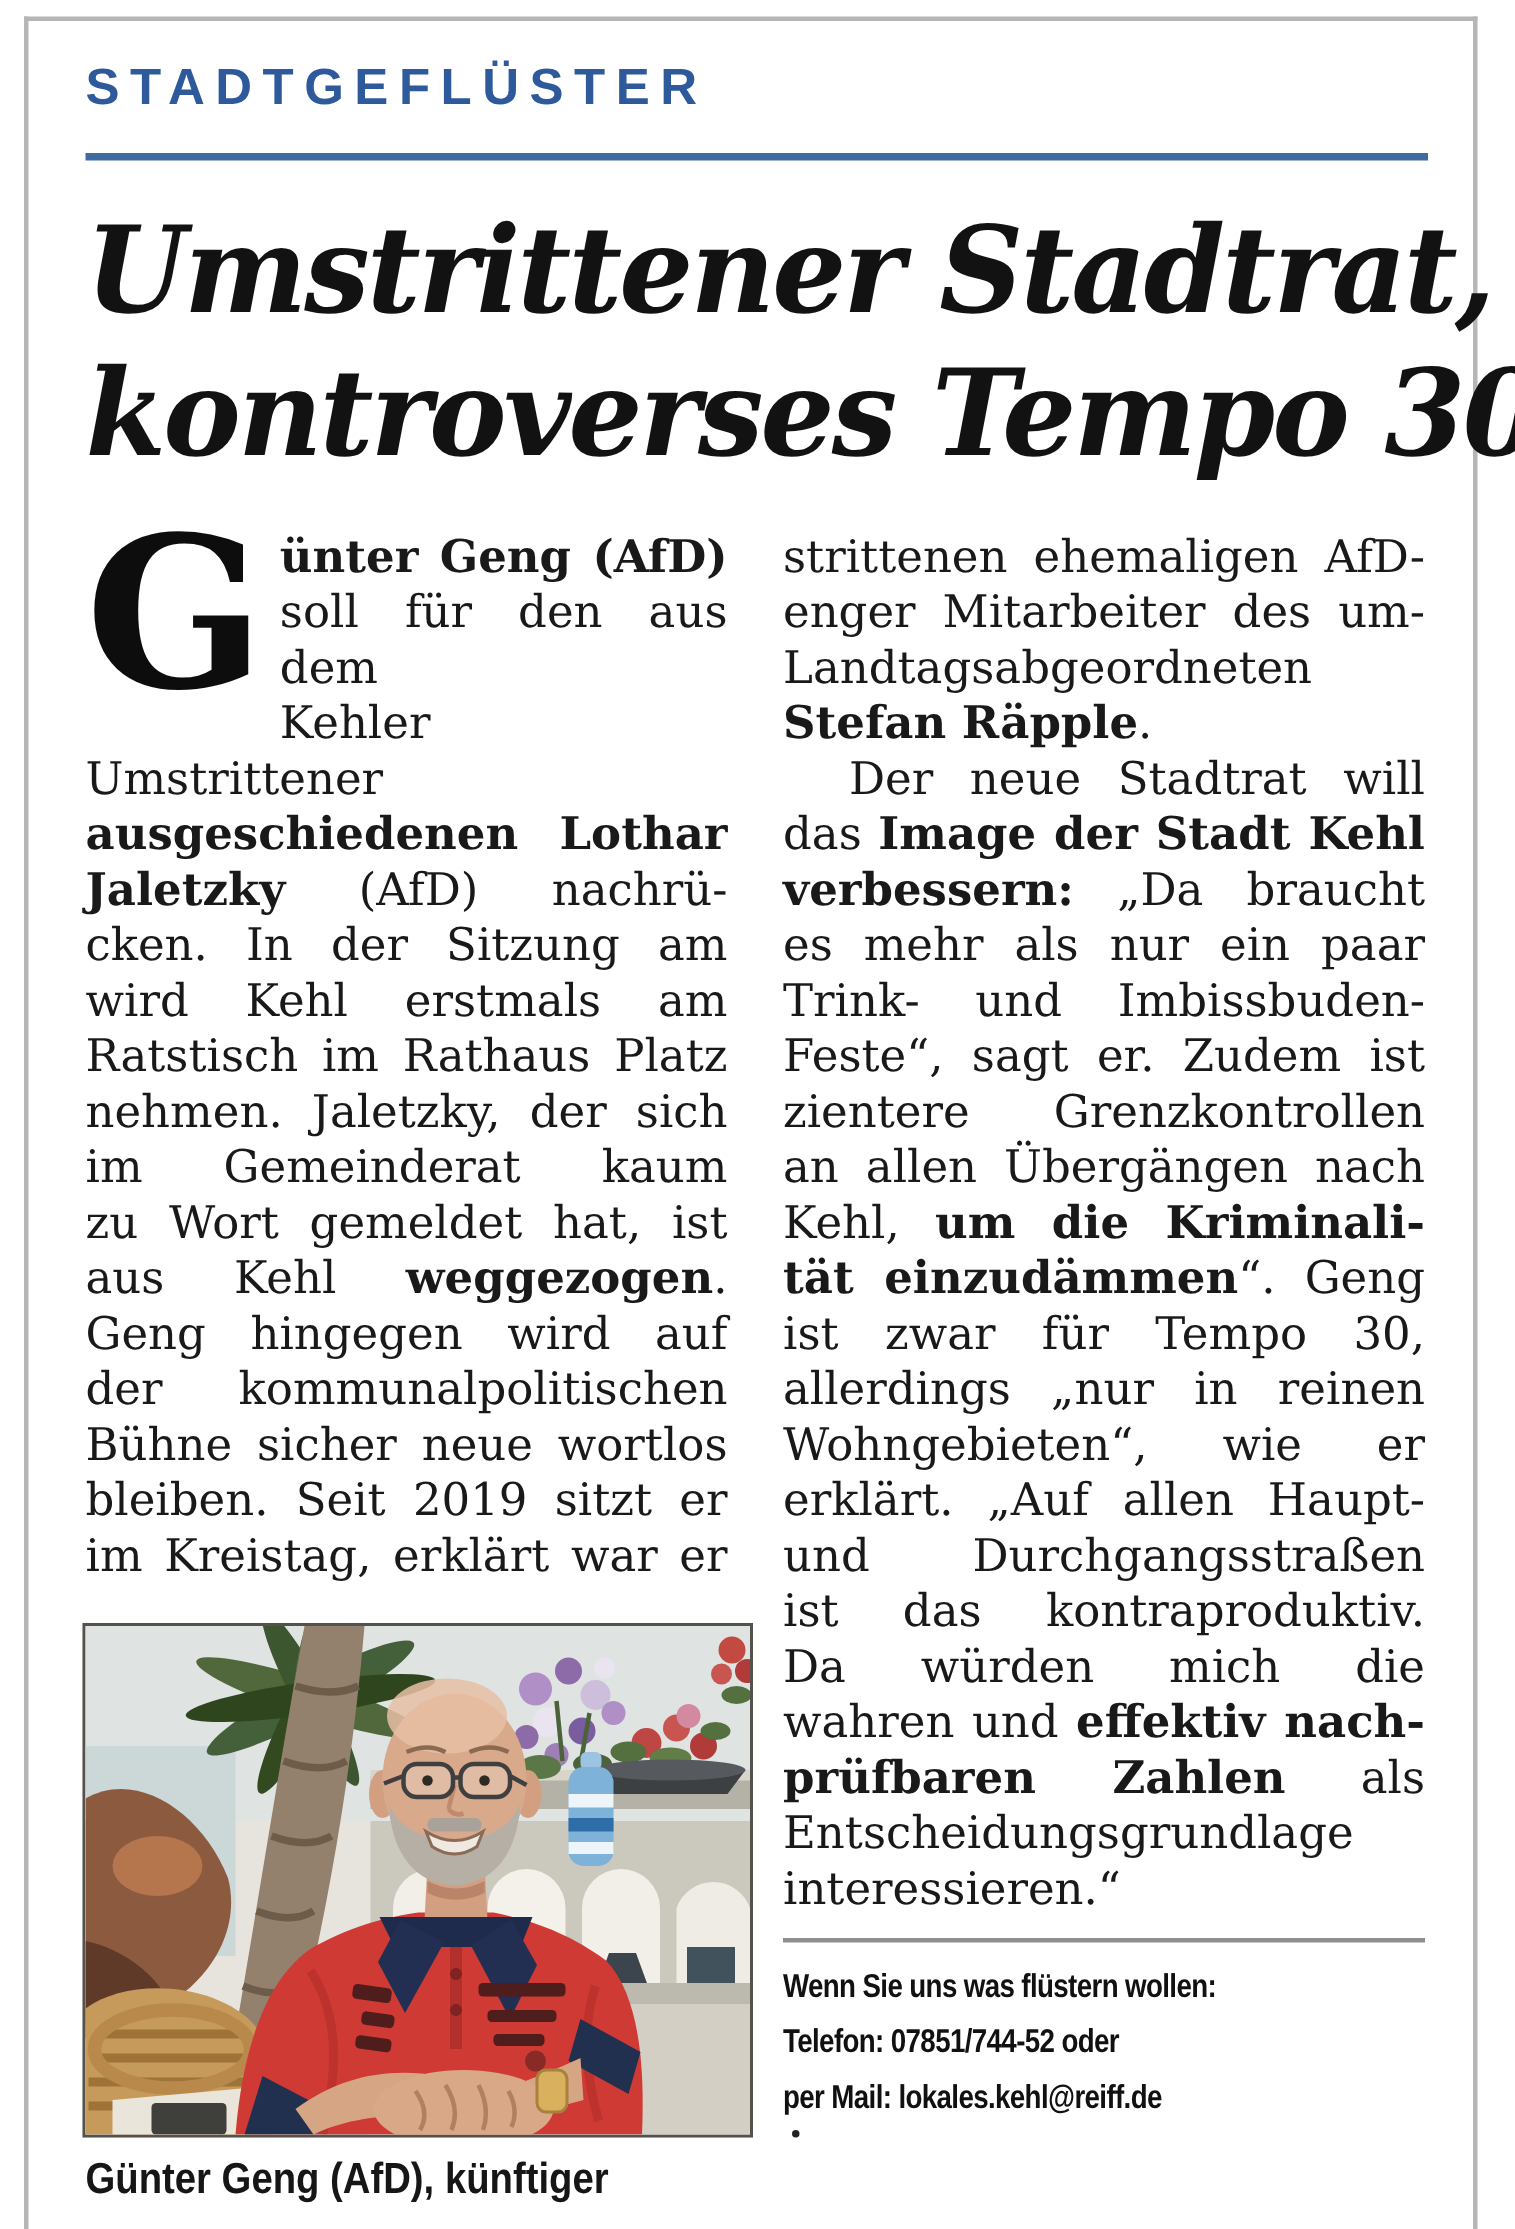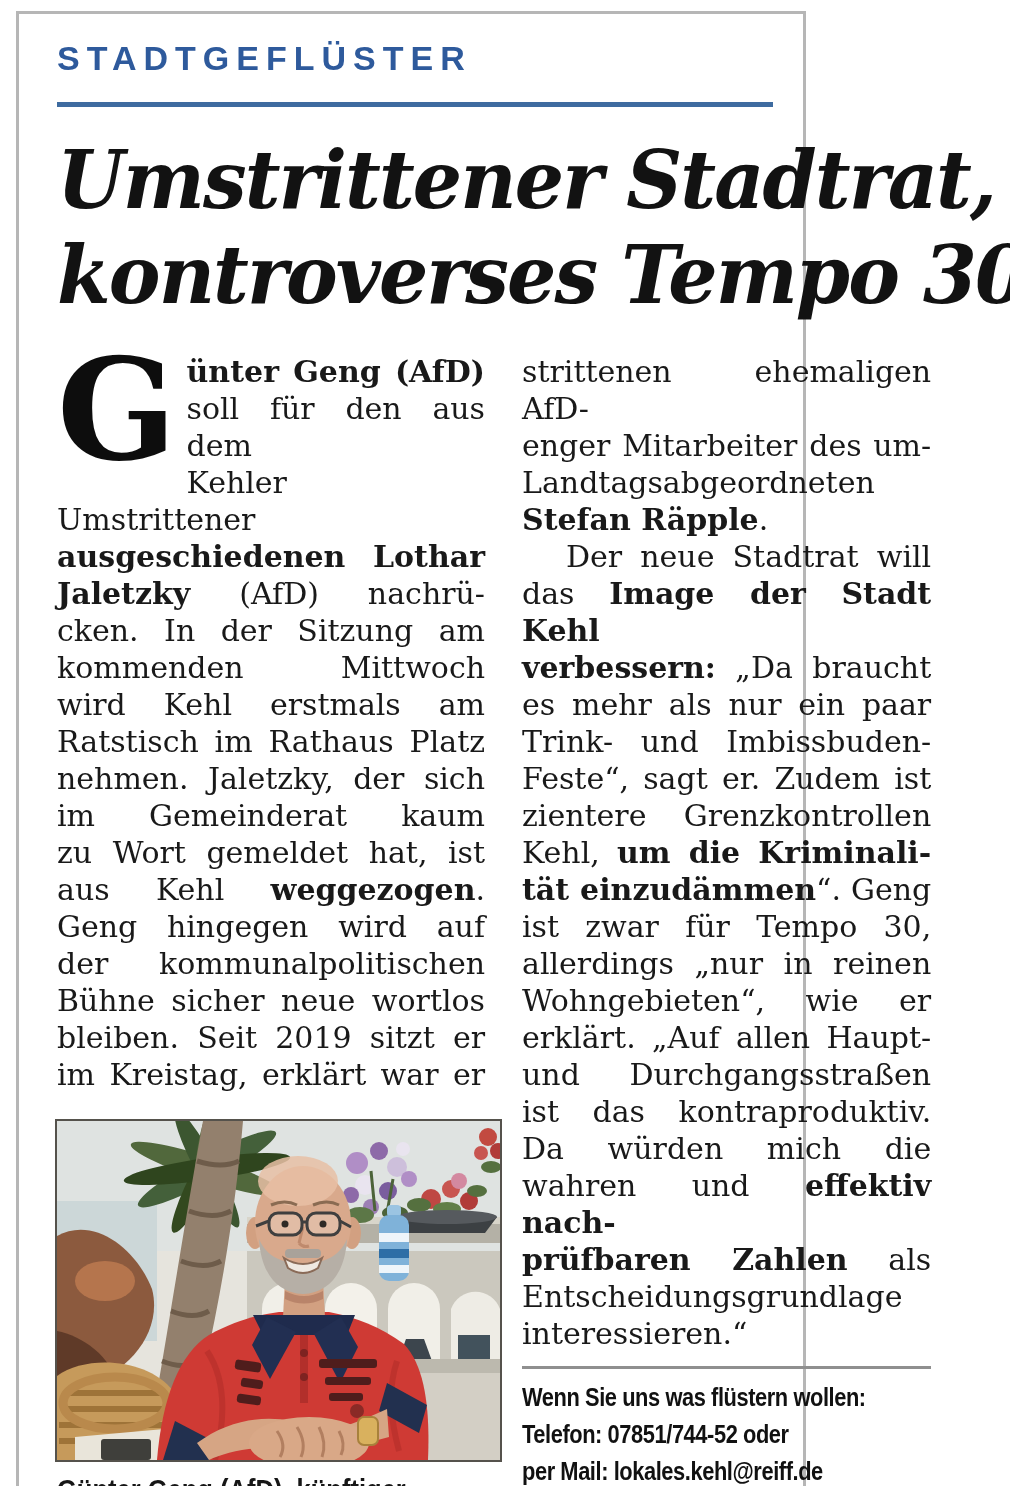--- a/index.html
+++ b/index.html
@@ -1,21 +1,21 @@
 <!DOCTYPE html>
 <html><head>
 <meta charset="utf-8">
 <style>
   html,body{margin:0;padding:0;}
   body{
     width:1010px;height:1486px;position:relative;background:#ffffff;
     font-family:"DejaVu Serif",serif;overflow:hidden;
   }
   .clip{
-    position:absolute;left:16px;top:11px;width:790px;height:1475px;
+    position:absolute;left:16px;top:11px;width:969px;height:1475px;
     box-sizing:border-box;border:3px solid #b6b6b6;border-bottom:none;
     padding:24px 30px 0 38px;background:#ffffff;
   }
   
   .kicker{
     font-family:"Liberation Sans",sans-serif;font-weight:bold;
     font-size:34px;line-height:40px;letter-spacing:7px;color:#2e5a9c;
   }
   .krule{height:5px;background:#3e6ba0;margin-top:24px;}
   
@@ -42,21 +42,21 @@
   .caption{
     margin-top:10px;width:447px;
     font-family:"Liberation Sans",sans-serif;font-weight:bold;
     font-size:29px;line-height:37px;color:#161616;
   }
   .condL{display:inline-block;transform:scaleX(.88);transform-origin:0 50%;white-space:nowrap;}
   
   .footer{
     margin-top:14px;border-top:3px solid #8f8f8f;padding-top:10px;
     font-family:"Liberation Sans",sans-serif;font-weight:bold;
-    font-size:26px;line-height:37px;color:#111;
+    font-size:22px;line-height:37px;color:#111;
   }
   .fline{transform:scaleX(.84);transform-origin:0 50%;white-space:nowrap;letter-spacing:-0.5px;}
   .dot{width:5px;height:5px;background:#222;border-radius:50%;margin:4px 0 0 6px;}
 </style>
 </head>
 <body>
 
 <div class="clip">
 
   <div class="kicker">STADTGEFLÜSTER</div>
@@ -71,21 +71,20 @@
 
     <div class="col">
       <span class="dropcap">G</span>
       <div>
           <div class="bline"><span class="b">ünter Geng (AfD)</span></div>
           <div class="bline"><span>soll für den aus dem</span></div>
           <div class="bline"><span>Kehler Umstrittener</span></div>
           <div class="bline"><span class="b">ausgeschiedenen Lothar</span></div>
           <div class="bline"><span class="b">Jaletzky</span><span> (AfD) nachrü-</span></div>
           <div class="bline"><span>cken. In der Sitzung am</span></div>
-          <div class="bline"><span>kommenden Mittwoch</span></div>
           <div class="bline"><span>wird Kehl erstmals am</span></div>
           <div class="bline"><span>Ratstisch im Rathaus Platz</span></div>
           <div class="bline"><span>nehmen. Jaletzky, der sich</span></div>
           <div class="bline"><span>im Gemeinderat kaum</span></div>
           <div class="bline"><span>zu Wort gemeldet hat, ist</span></div>
           <div class="bline"><span>aus Kehl </span><span class="b">weggezogen</span><span>.</span></div>
           <div class="bline"><span>Geng hingegen wird auf</span></div>
           <div class="bline"><span>der kommunalpolitischen</span></div>
           <div class="bline"><span>Bühne sicher neue wortlos</span></div>
           <div class="bline"><span>bleiben. Seit 2019 sitzt er</span></div>
@@ -243,20 +242,21 @@
           <div class="bline"><span>enger Mitarbeiter des um-</span></div>
           <div class="bline"><span>Landtagsabgeordneten</span></div>
           <div class="bline end"><span class="b">Stefan Räpple</span><span>.</span></div>
           <div class="bline ind"><span>Der neue Stadtrat will</span></div>
           <div class="bline"><span>das </span><span class="b">Image der Stadt Kehl</span></div>
           <div class="bline"><span class="b">verbessern:</span><span> „Da braucht</span></div>
           <div class="bline"><span>es mehr als nur ein paar</span></div>
           <div class="bline"><span>Trink- und Imbissbuden-</span></div>
           <div class="bline"><span>Feste“, sagt er. Zudem ist</span></div>
           <div class="bline"><span>zientere Grenzkontrollen</span></div>
+          <div class="bline"><span>an allen Übergängen nach</span></div>
           <div class="bline"><span>Kehl, </span><span class="b">um die Kriminali-</span></div>
           <div class="bline"><span class="b">tät einzudämmen</span><span>“. Geng</span></div>
           <div class="bline"><span>ist zwar für Tempo 30,</span></div>
           <div class="bline"><span>allerdings „nur in reinen</span></div>
           <div class="bline"><span>Wohngebieten“, wie er</span></div>
           <div class="bline"><span>erklärt. „Auf allen Haupt-</span></div>
           <div class="bline"><span>und Durchgangsstraßen</span></div>
           <div class="bline"><span>ist das kontraproduktiv.</span></div>
           <div class="bline"><span>Da würden mich die</span></div>
           <div class="bline"><span>wahren und </span><span class="b">effektiv nach-</span></div>

